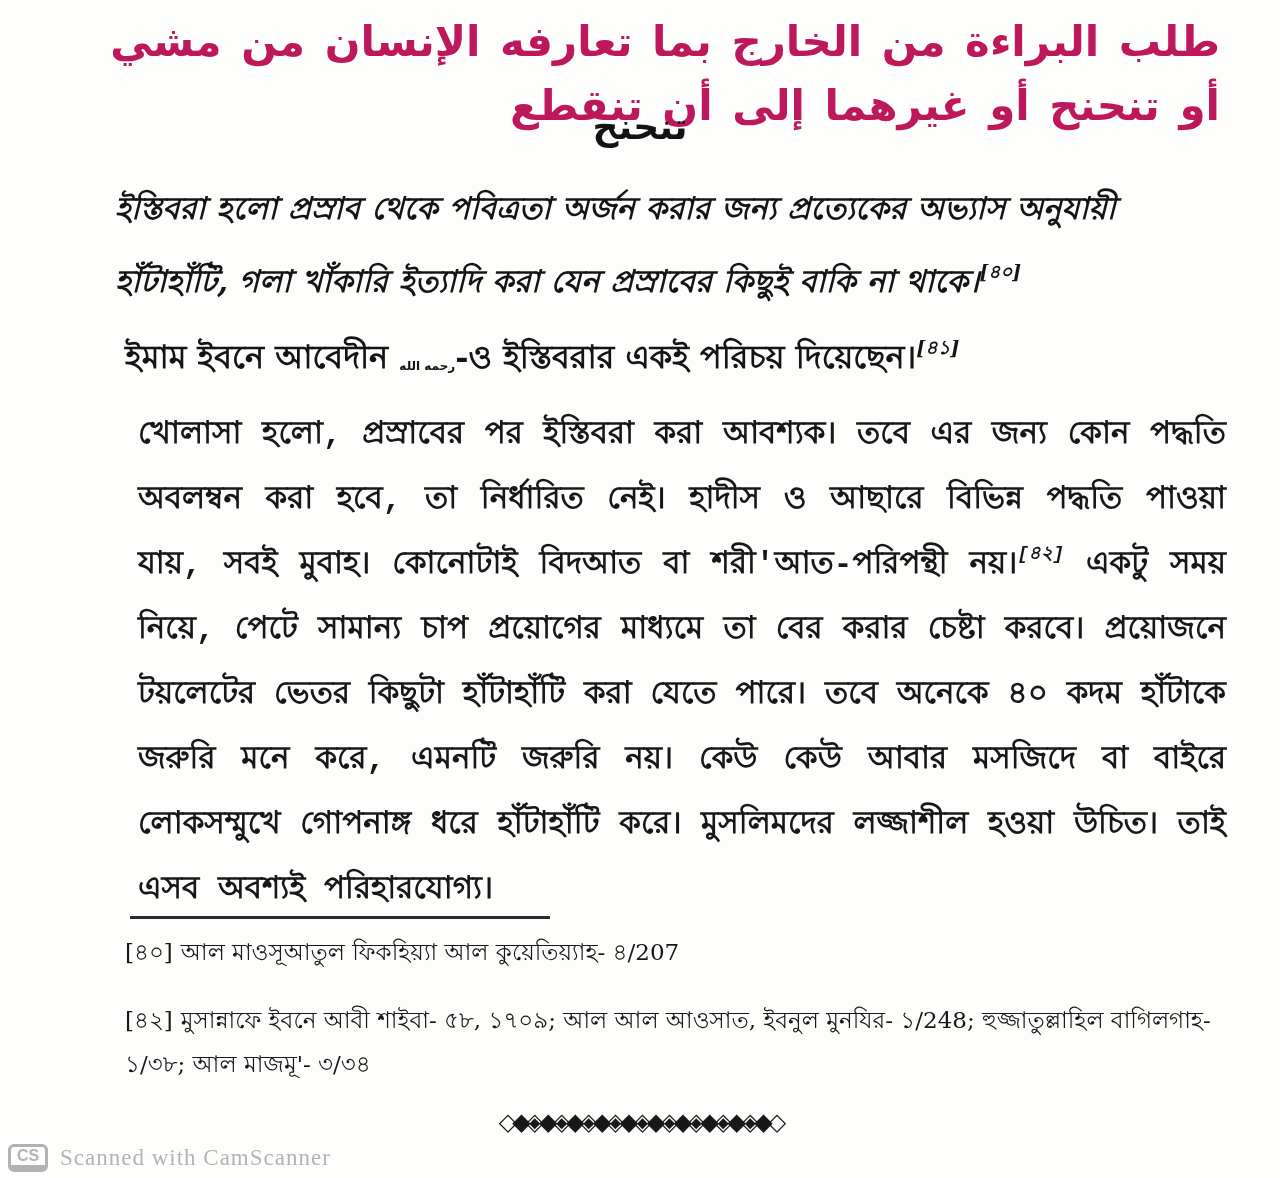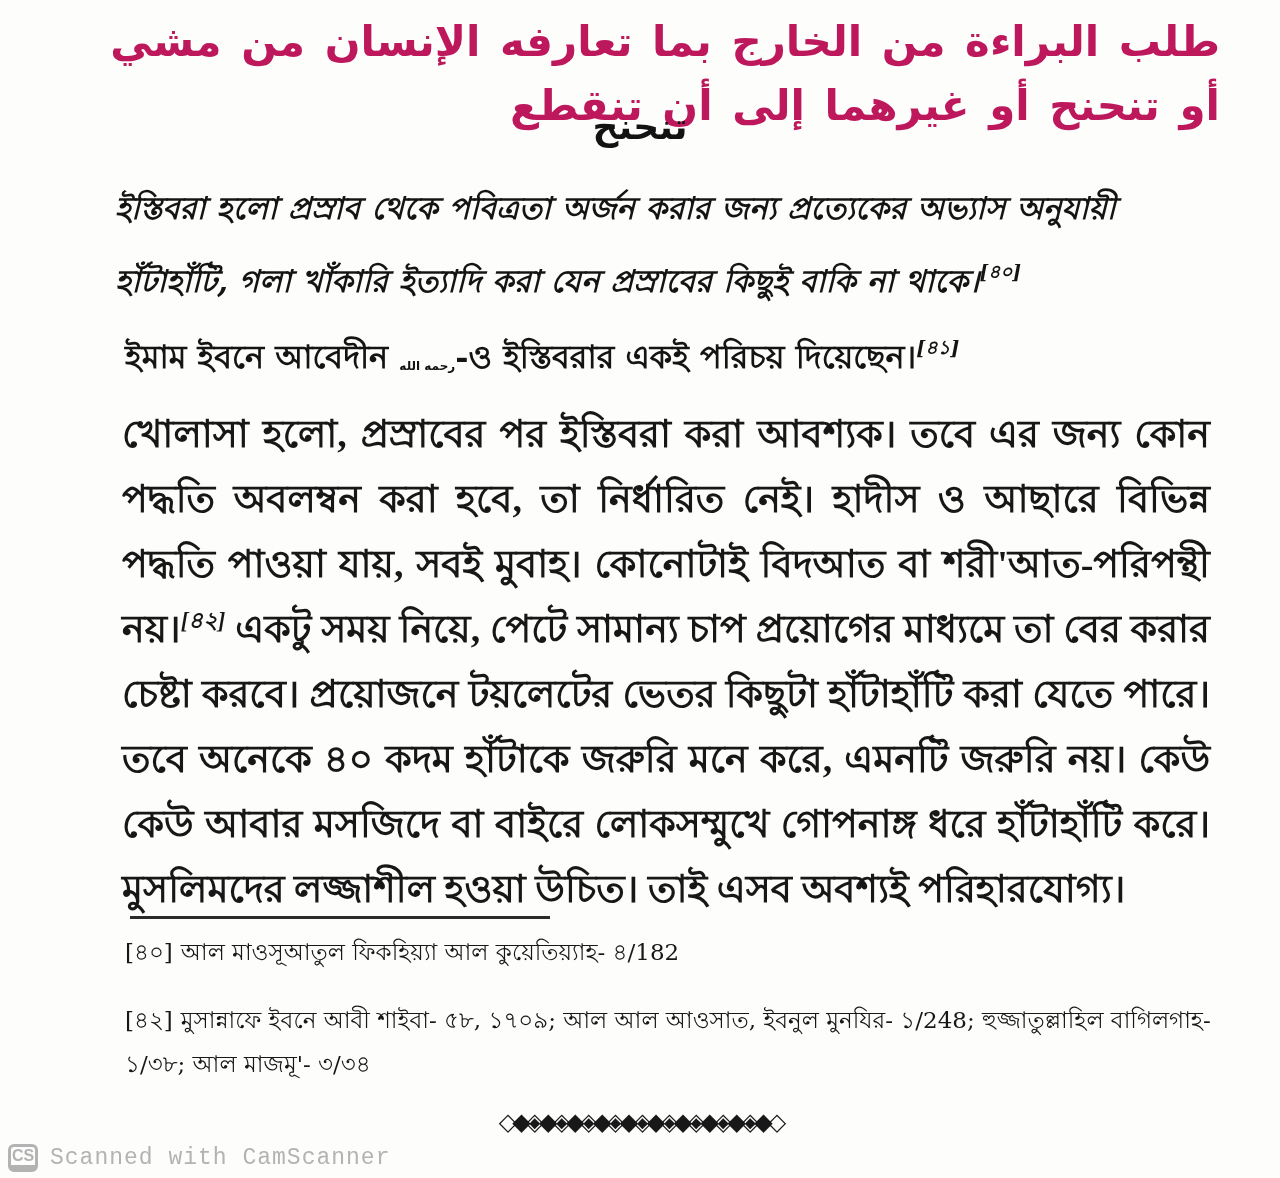--- a/index.html
+++ b/index.html
@@ -76,26 +76,26 @@
     font-family: "DejaVu Sans", sans-serif;
     font-size: 12px;
     font-weight: bold;
     vertical-align: -2px;
     letter-spacing: -1px;
   }
   
   .body-par {
     position: absolute;
     top: 402px;
-    left: 122px;
+    left: 138px;
     width: 1088px;
     text-align: justify;
-    font-family: Liberation Serif, serif;
-    font-weight: bold;
-    font-size: 38px;
+    font-family: Liberation Mono, monospace;
+    font-weight: bold;
+    font-size: 31px;
     line-height: 65px;
     color: #171717;
   }
   
   .fn-ref {
     font-size: 0.60em;
     font-style: italic;
     font-weight: bold;
     vertical-align: 14px;
     line-height: 0;
@@ -136,36 +136,36 @@
   .watermark {
     position: absolute;
     left: 8px;
     bottom: 6px;
     display: flex;
     align-items: center;
     gap: 12px;
     color: #b3b3b3;
   }
   .cs-badge {
-    width: 30px;
+    width: 40px;
     height: 28px;
     border: 3px solid #b3b3b3;
     border-radius: 6px;
     border-bottom-width: 7px;
     display: flex;
     align-items: center;
     justify-content: center;
     font-family: "Liberation Sans", sans-serif;
     font-weight: bold;
     font-size: 16px;
     color: #b3b3b3;
     box-sizing: border-box;
   }
   .wm-text {
-    font-family: Liberation Mono, monospace;
+    font-family: Liberation Serif, serif;
     font-size: 23px;
     letter-spacing: 1px;
   }
 </style>
 </head>
 <body>
 
 <div class="page">
 
   <div class="arabic-h1">طلب البراءة من الخارج بما تعارفه الإنسان من مشي أو تنحنح أو غيرهما إلى أن تنقطع</div>
@@ -180,21 +180,21 @@
   </div>
 
   <div class="body-par">
     <span>খোলাসা হলো, প্রস্রাবের পর ইস্তিবরা করা আবশ্যক। তবে এর জন্য কোন পদ্ধতি অবলম্বন করা হবে, তা নির্ধারিত নেই। হাদীস ও আছারে বিভিন্ন পদ্ধতি পাওয়া যায়, সবই মুবাহ। কোনোটাই বিদআত বা শরী'আত-পরিপন্থী নয়।</span><span class="fn-ref">[৪২]</span><span> একটু সময় নিয়ে, পেটে সামান্য চাপ প্রয়োগের মাধ্যমে তা বের করার চেষ্টা করবে। প্রয়োজনে টয়লেটের ভেতর কিছুটা হাঁটাহাঁটি করা যেতে পারে। তবে অনেকে ৪০ কদম হাঁটাকে জরুরি মনে করে, এমনটি জরুরি নয়। কেউ কেউ আবার মসজিদে বা বাইরে লোকসম্মুখে গোপনাঙ্গ ধরে হাঁটাহাঁটি করে। মুসলিমদের লজ্জাশীল হওয়া উচিত। তাই এসব অবশ্যই পরিহারযোগ্য।</span>
   </div>
 
   <div class="fn-rule"></div>
 
   <div class="footnotes">
     <div class="fn-item">
-      <span class="marker">[৪০]</span><span>আল মাওসূআতুল ফিকহিয়্যা আল কুয়েতিয়্যাহ- ৪/182</span>
+      <span class="marker">[৪০]</span><span>আল মাওসূআতুল ফিকহিয়্যা আল কুয়েতিয়্যাহ- ৪/207</span>
     </div>
     <div class="fn-item">
       <span class="marker">[৪২]</span><span>মুসান্নাফে ইবনে আবী শাইবা- ৫৮, ১৭০৯; আল আল আওসাত, ইবনুল মুনযির- ১/248; হুজ্জাতুল্লাহিল বাগিলগাহ- ১/৩৮;  আল মাজমূ'- ৩/৩৪</span>
     </div>
   </div>
 
   <div class="ornament">◇◆◈◆◈◆◈◆◈◆◈◆◈◆◈◆◈◆◈◆◇</div>
 
   <div class="watermark">
     <div class="cs-badge">CS</div>

